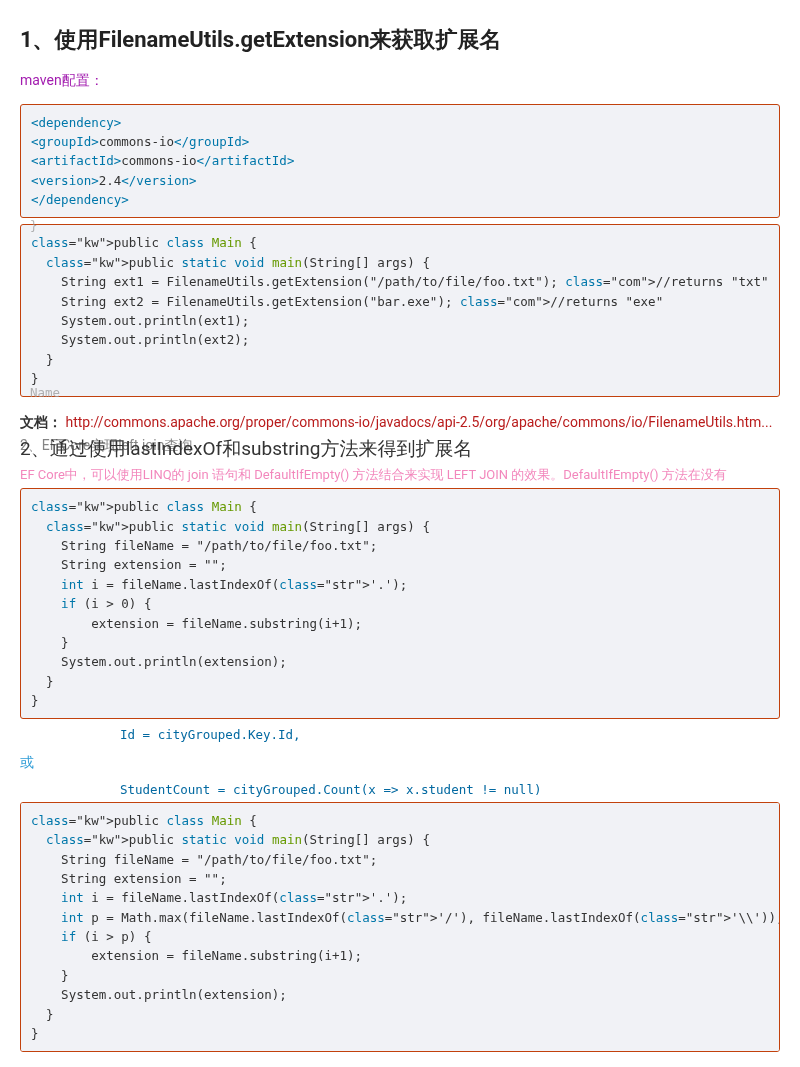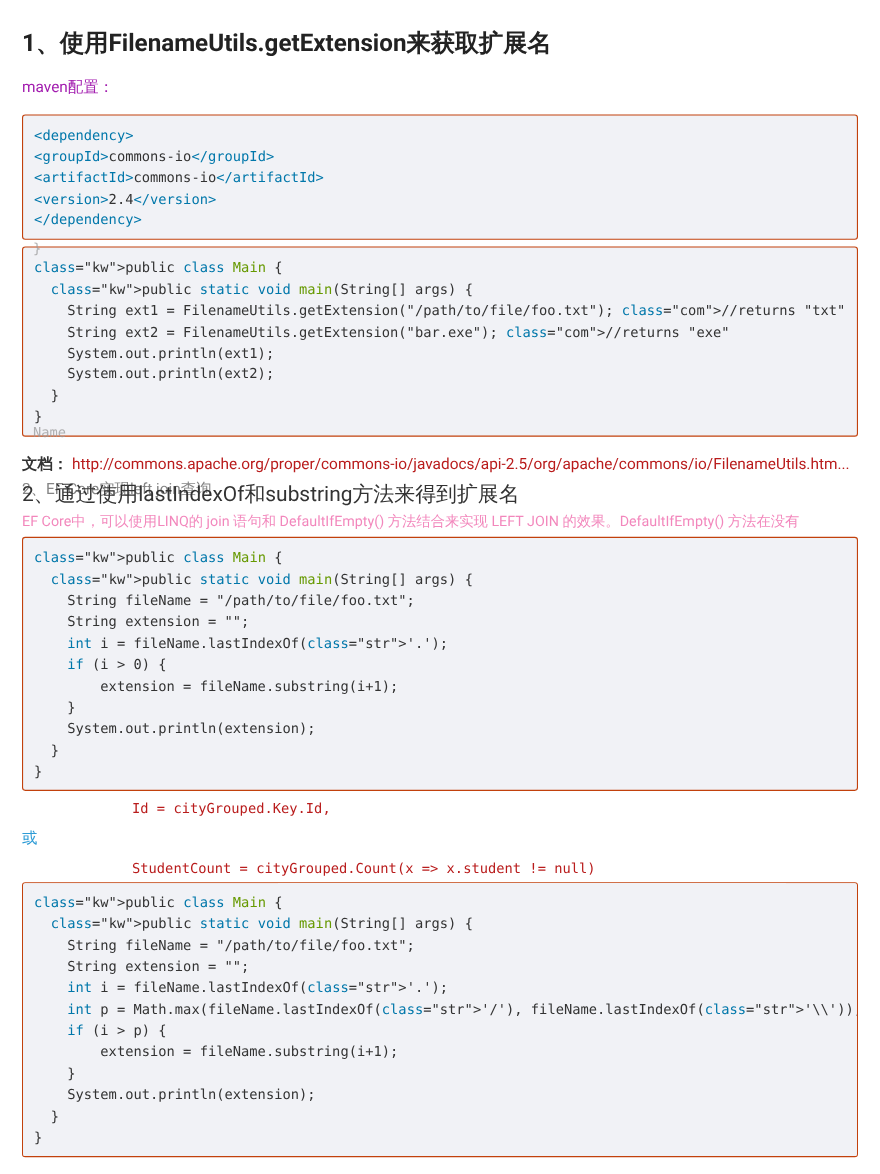--- a/index.html
+++ b/index.html
@@ -82,21 +82,21 @@
   .overlay-block .front {
     position:relative;
     font-size:19px;
     font-weight:400;
     line-height:1.35;
   }
 
   .codefloat {
     font-family: Consolas, Monaco, monospace;
     font-size: 12.5px;
-    color: #b91c1c;
+    color: #0369a1;
     padding-left: 100px;
     margin: 2px 0;
   }
 </style>
 </head>
 <body>
 
 <h3>1、使用FilenameUtils.getExtension来获取扩展名</h3>
 <p>maven配置：</p>
 

